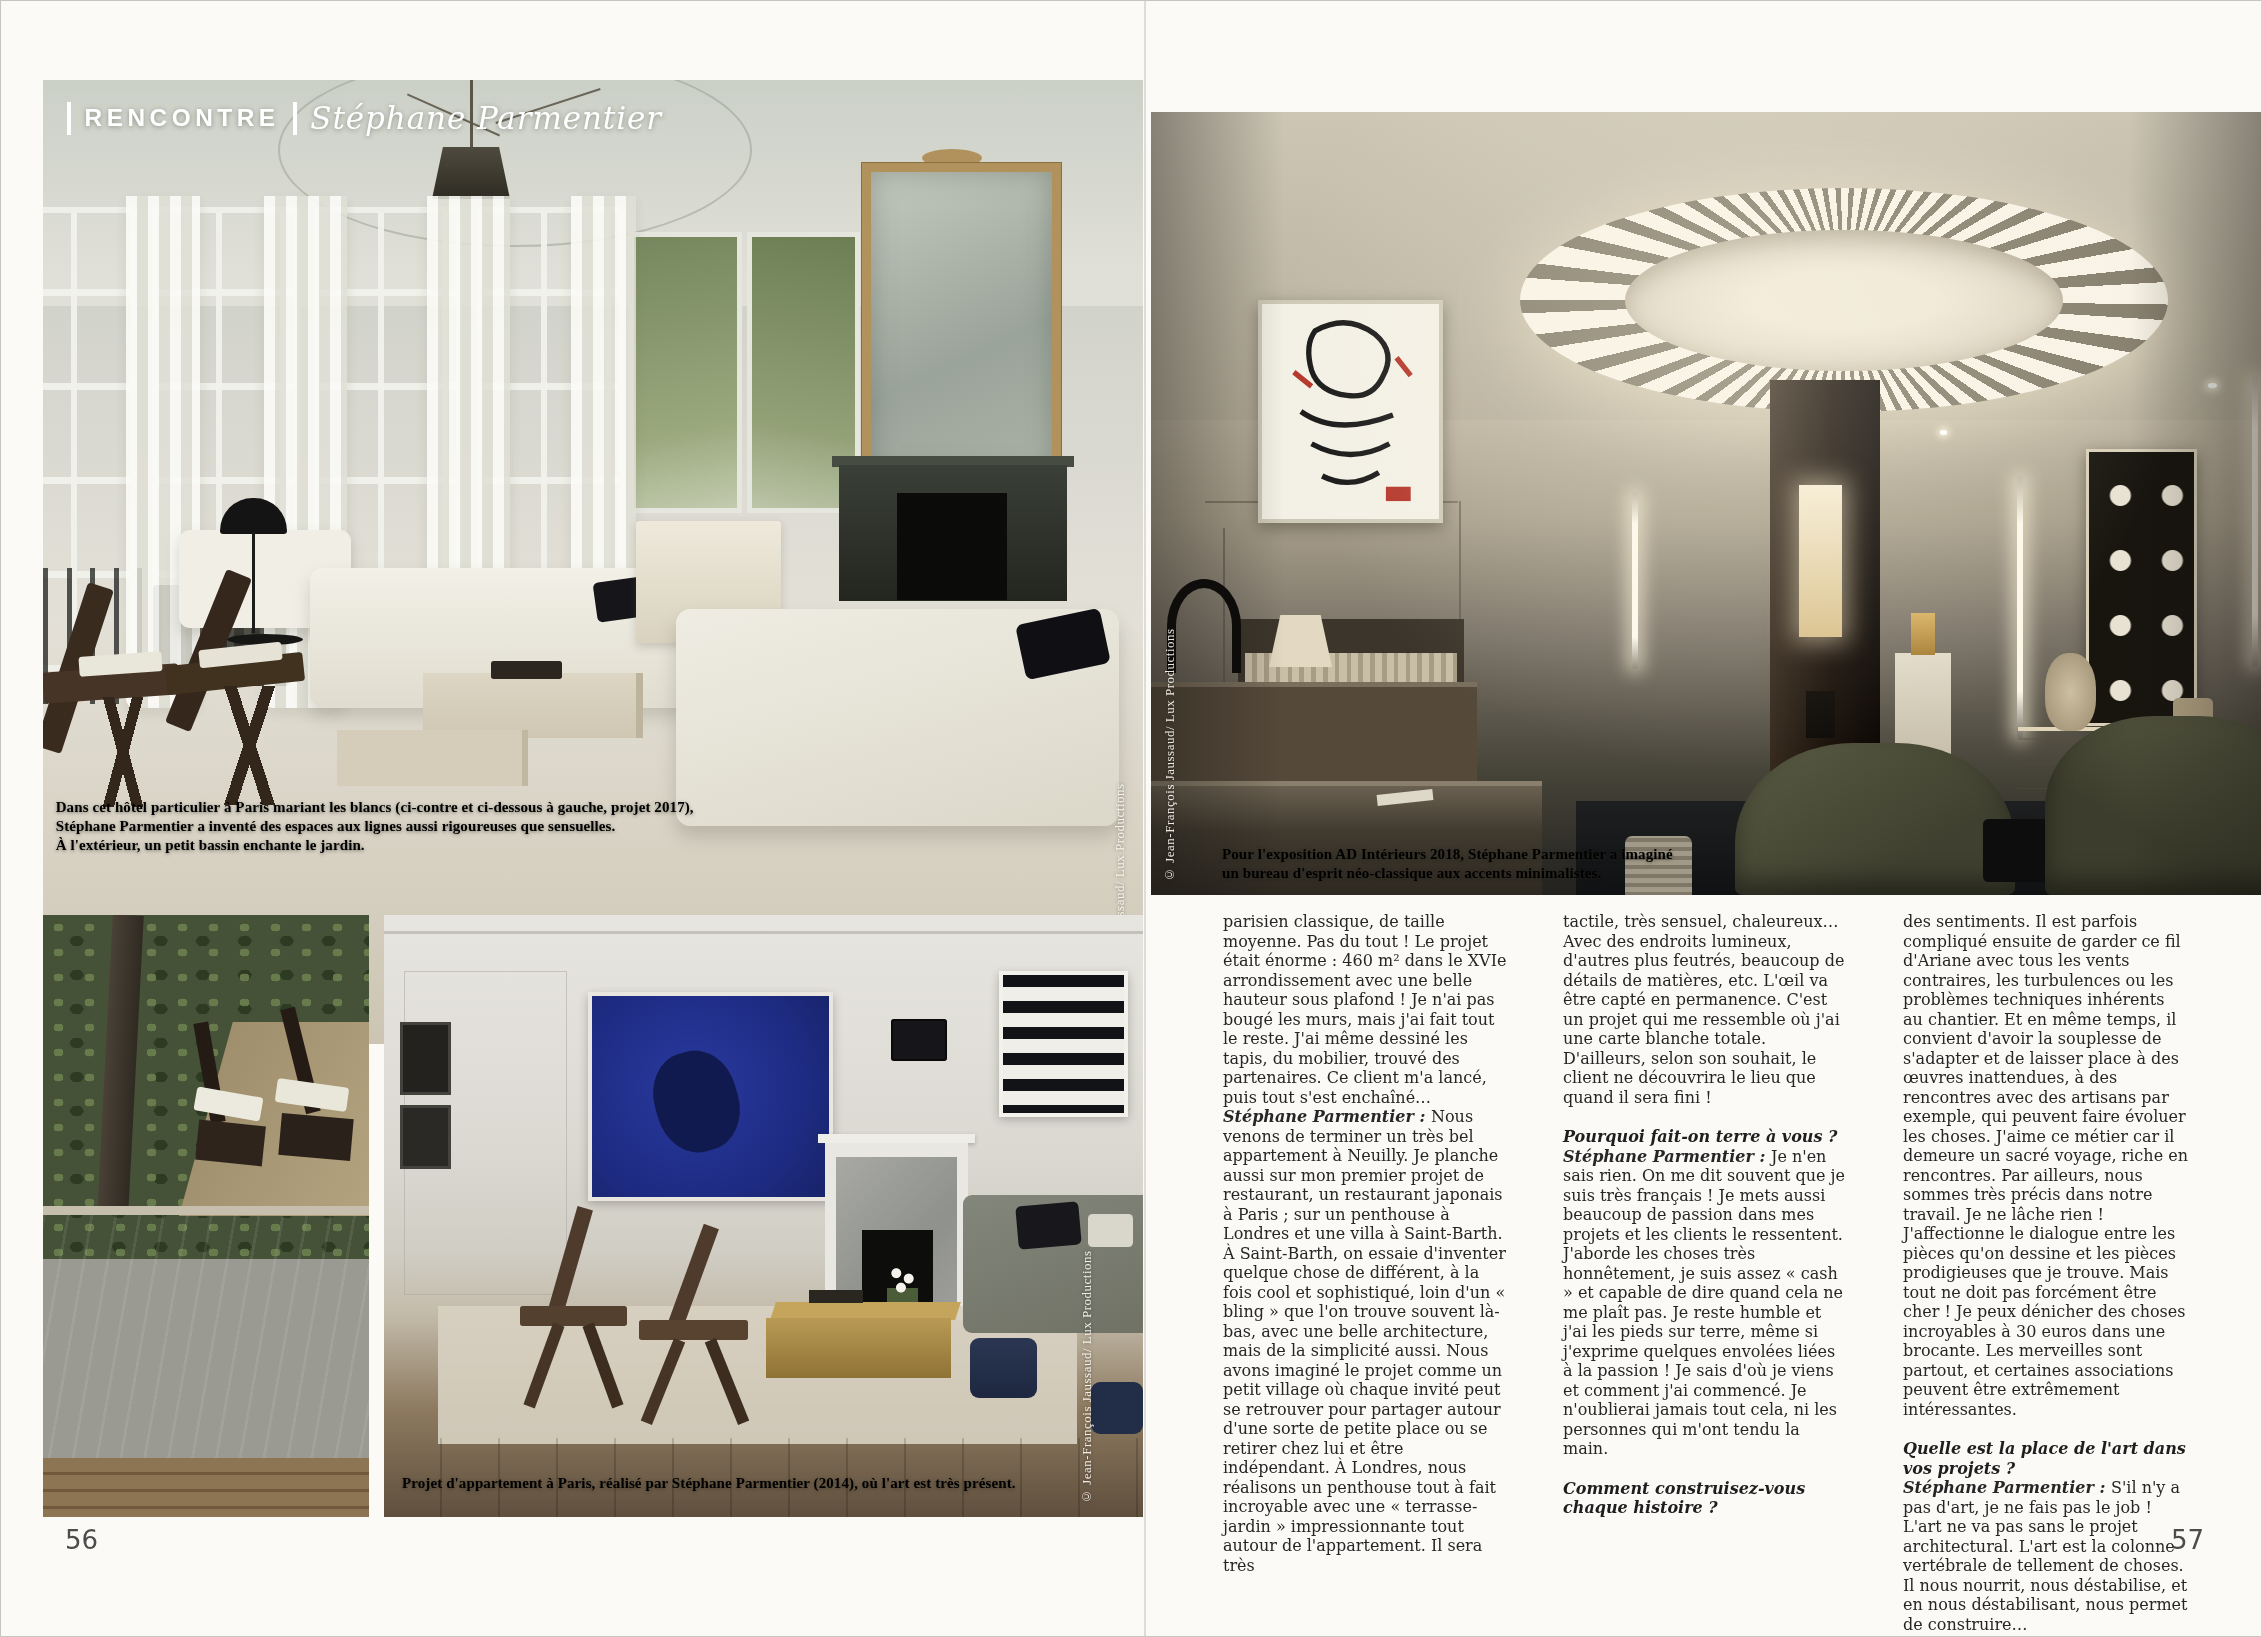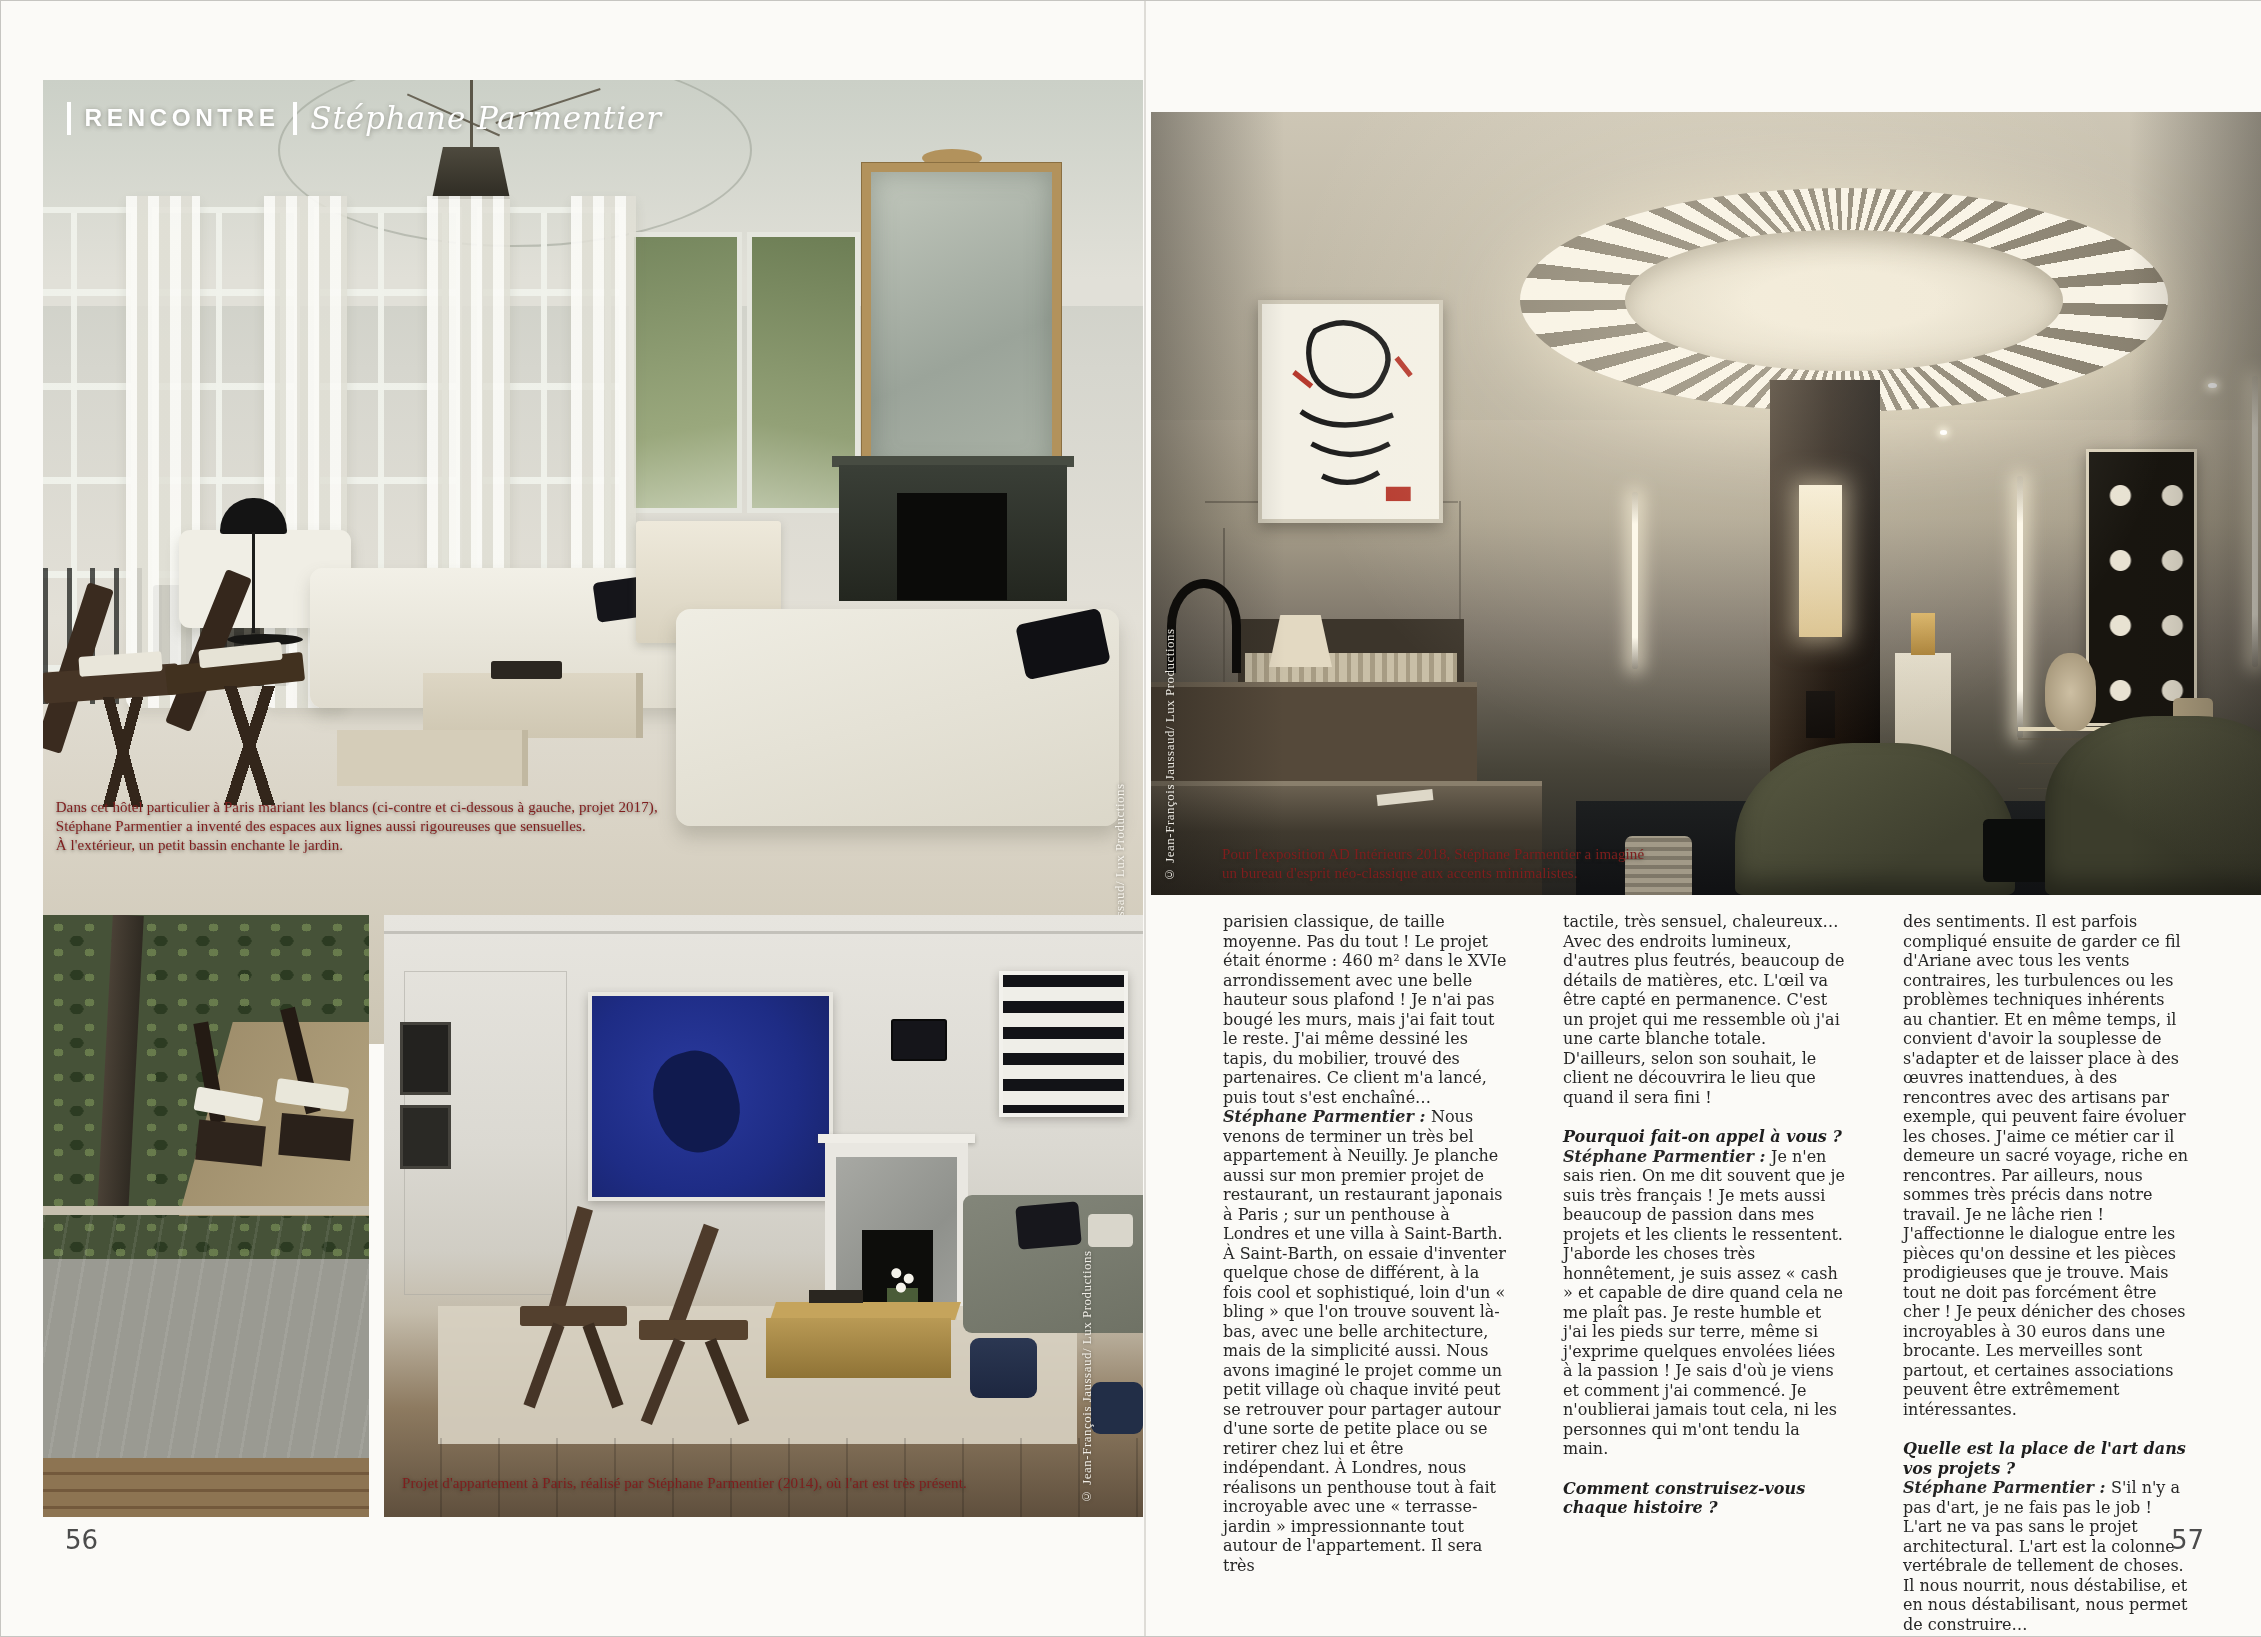--- a/index.html
+++ b/index.html
@@ -15,21 +15,21 @@
   .pool{left:43px;top:915px;width:326px;height:602px;}
   .apt{left:384px;top:915px;width:759px;height:602px;}
   .hero-right{left:1151px;top:76px;width:1111px;height:783px;margin-top:36px;}
 
   
   .kicker{position:absolute;left:24.4px;top:20px;display:flex;align-items:center;gap:13.6px;color:#fff;
           text-shadow:0 0.9px 5.4px rgba(60,60,50,.45);}
   .kbar{width:3.6px;height:33px;background:#fff;}
   .ktext{font-family:"Liberation Sans",sans-serif;font-weight:700;font-size:24.4px;letter-spacing:4.5px;}
   .kname{font-family:"DejaVu Serif",serif;font-style:italic;font-size:31px;letter-spacing:0.9px;}
-  .photo-caption{position:absolute;color:#7f1d1d;font-family:"Liberation Serif",serif;font-weight:400;
+  .photo-caption{position:absolute;color:#000000;font-family:"Liberation Serif",serif;font-weight:700;
                  font-size:15px;line-height:19px;white-space:pre-line;letter-spacing:0.1px;
                  text-shadow:0 0.9px 3.6px rgba(40,40,30,.55);}
   .cap-hero-left{left:12.7px;top:718px;}
   .cap-apt{left:18px;top:559px;}
   .cap-hero-right{left:71px;top:733px;}
   .photo-credit{position:absolute;writing-mode:vertical-rl;transform:rotate(180deg);
                 font-family:"Liberation Serif",serif;font-size:13px;letter-spacing:0.5px;
                 color:rgba(252,250,243,.92);text-shadow:0 0 3.6px rgba(30,30,25,.5);height:299px;}
   .cr-hero-left{left:1069px;bottom:7.2px;}
   .cr-apt{left:695px;bottom:12.7px;}
@@ -395,21 +395,21 @@
       <div class="photo-credit cr-hero-right">© Jean-François Jaussaud/ Lux Productions</div>
     </div>
 
     <div class="article">
         <div class="article-col">
           <p class="b">parisien classique, de taille moyenne. Pas du tout ! Le projet était énorme : 460 m² dans le XVIe arrondissement avec une belle hauteur sous plafond ! Je n'ai pas bougé les murs, mais j'ai fait tout le reste. J'ai même dessiné les tapis, du mobilier, trouvé des partenaires. Ce client m'a lancé, puis tout s'est enchaîné…</p>
           <p class="a"><span class="speaker">Stéphane Parmentier : </span>Nous venons de terminer un très bel appartement à Neuilly. Je planche aussi sur mon premier projet de restaurant, un restaurant japonais à Paris ; sur un penthouse à Londres et une villa à Saint-Barth. À Saint-Barth, on essaie d'inventer quelque chose de différent, à la fois cool et sophistiqué, loin d'un « bling » que l'on trouve souvent là-bas, avec une belle architecture, mais de la simplicité aussi. Nous avons imaginé le projet comme un petit village où chaque invité peut se retrouver pour partager autour d'une sorte de petite place ou se retirer chez lui et être indépendant. À Londres, nous réalisons un penthouse tout à fait incroyable avec une « terrasse-jardin » impressionnante tout autour de l'appartement. Il sera très</p>
         </div>
         <div class="article-col">
           <p class="b">tactile, très sensuel, chaleureux… Avec des endroits lumineux, d'autres plus feutrés, beaucoup de détails de matières, etc. L'œil va être capté en permanence. C'est un projet qui me ressemble où j'ai une carte blanche totale. D'ailleurs, selon son souhait, le client ne découvrira le lieu que quand il sera fini !</p>
-          <p class="q">Pourquoi fait-on appel à vous ?</p>
+          <p class="q">Pourquoi fait-on terre à vous ?</p>
           <p class="a"><span class="speaker">Stéphane Parmentier : </span>Je n'en sais rien. On me dit souvent que je suis très français ! Je mets aussi beaucoup de passion dans mes projets et les clients le ressentent. J'aborde les choses très honnêtement, je suis assez « cash » et capable de dire quand cela ne me plaît pas. Je reste humble et j'ai les pieds sur terre, même si j'exprime quelques envolées liées à la passion ! Je sais d'où je viens et comment j'ai commencé. Je n'oublierai jamais tout cela, ni les personnes qui m'ont tendu la main.</p>
           <p class="q">Comment construisez-vous chaque histoire ?</p>
         </div>
         <div class="article-col">
           <p class="b">des sentiments. Il est parfois compliqué ensuite de garder ce fil d'Ariane avec tous les vents contraires, les turbulences ou les problèmes techniques inhérents au chantier. Et en même temps, il convient d'avoir la souplesse de s'adapter et de laisser place à des œuvres inattendues, à des rencontres avec des artisans par exemple, qui peuvent faire évoluer les choses. J'aime ce métier car il demeure un sacré voyage, riche en rencontres. Par ailleurs, nous sommes très précis dans notre travail. Je ne lâche rien ! J'affectionne le dialogue entre les pièces qu'on dessine et les pièces prodigieuses que je trouve. Mais tout ne doit pas forcément être cher ! Je peux dénicher des choses incroyables à 30 euros dans une brocante. Les merveilles sont partout, et certaines associations peuvent être extrêmement intéressantes.</p>
           <p class="q">Quelle est la place de l'art dans vos projets ?</p>
           <p class="a"><span class="speaker">Stéphane Parmentier : </span>S'il n'y a pas d'art, je ne fais pas le job ! L'art ne va pas sans le projet architectural. L'art est la colonne vertébrale de tellement de choses. Il nous nourrit, nous déstabilise, et en nous déstabilisant, nous permet de construire…</p>
         </div>
       </div>
 

